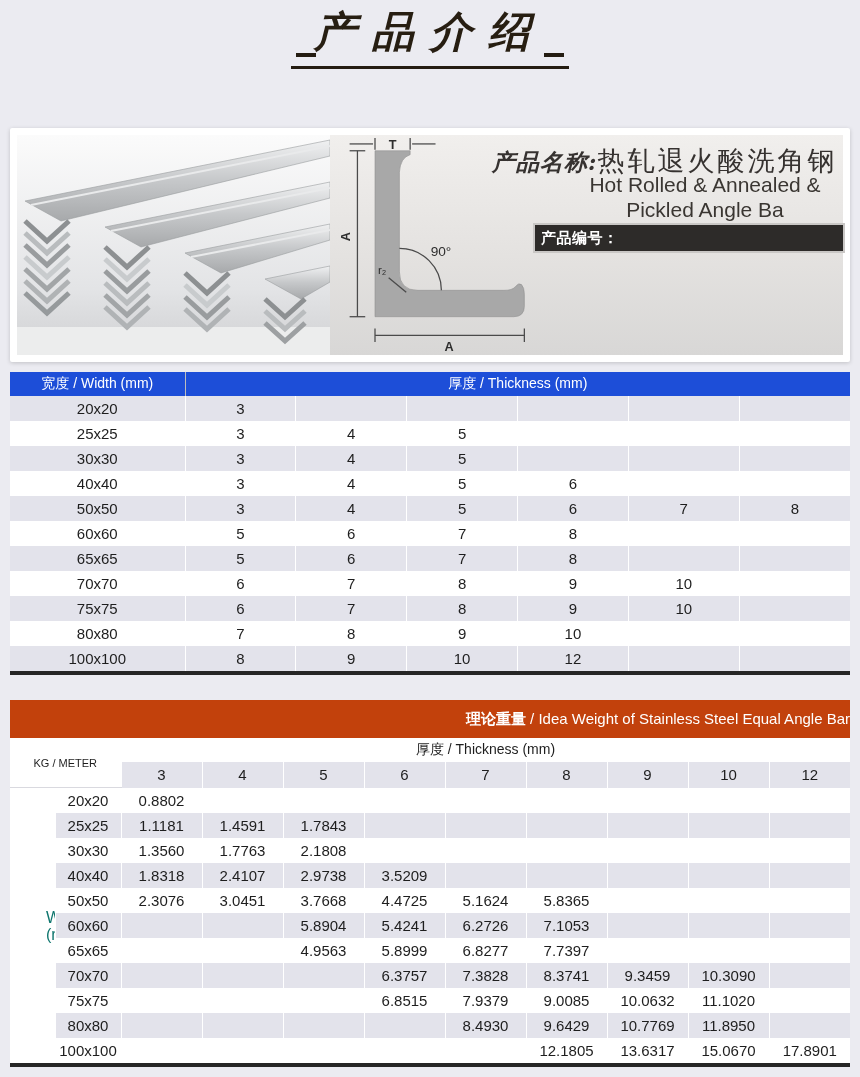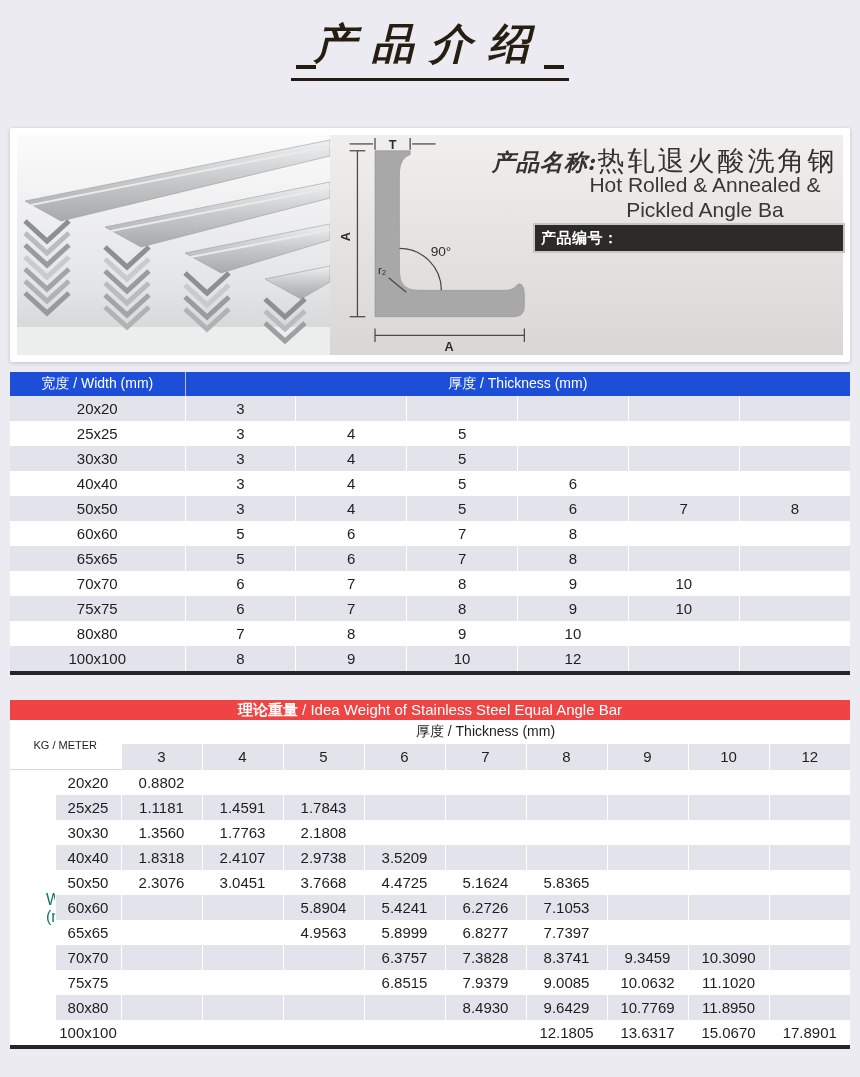--- a/index.html
+++ b/index.html
@@ -3,21 +3,21 @@
 <meta charset="utf-8">
 <style>
   html,body{margin:0;padding:0;}
   body{
     width:860px;height:1077px;
     background:#ebebf1;
     font-family:"Liberation Sans",sans-serif;
     position:relative;overflow:hidden;
   }
   
-  .header{height:128px;box-sizing:border-box;padding-top:20px;text-align:center;}
+  .header{height:128px;box-sizing:border-box;padding-top:8px;text-align:center;}
   .title-zh{
     font-family:"DejaVu Serif",serif;font-style:italic;font-weight:bold;
     font-size:42px;line-height:48px;color:#271e12;letter-spacing:16px;
     display:inline-block;
   }
   .divider-wrap{width:278px;margin:10px auto 0;position:relative;}
   .divider-dash{position:absolute;top:-13px;width:20px;height:4px;background:#241c12;}
   .dash-left{left:5px;}
   .dash-right{right:5px;}
   .divider-line{height:3px;background:#241c12;}
@@ -65,21 +65,21 @@
     background:#1d4ed8;color:#ffffff;font-weight:normal;font-size:14px;height:24px;
   }
   .size-table th.thick-h{border-left:1px solid #bdbdbd;}
   .size-table td,.weight-table td{
     height:25px;text-align:center;font-size:15px;color:#1e1e1e;
     border-left:1px solid #ffffff;overflow:hidden;
   }
   tr.gray td{background:#e3e3eb;}
   tr.white td{background:#ffffff;}
   .weight-table th.wt-title{
-    background:#ef4444;color:#ffffff;height:20px;font-size:15px;font-weight:normal;
+    background:#c2410c;color:#ffffff;height:38px;font-size:15px;font-weight:normal;text-align:right;
   }
   .weight-table .wt-title-zh{font-weight:bold;}
   .weight-table th.unit-cell{
     background:#ffffff;color:#1e1e1e;font-size:11px;font-weight:normal;height:49px;
     border-bottom:1px solid #d9d9df;
   }
   .weight-table th.thick-label{
     background:#ffffff;color:#1e1e1e;font-size:14px;font-weight:normal;height:24px;
   }
   .weight-table th.tcol{

